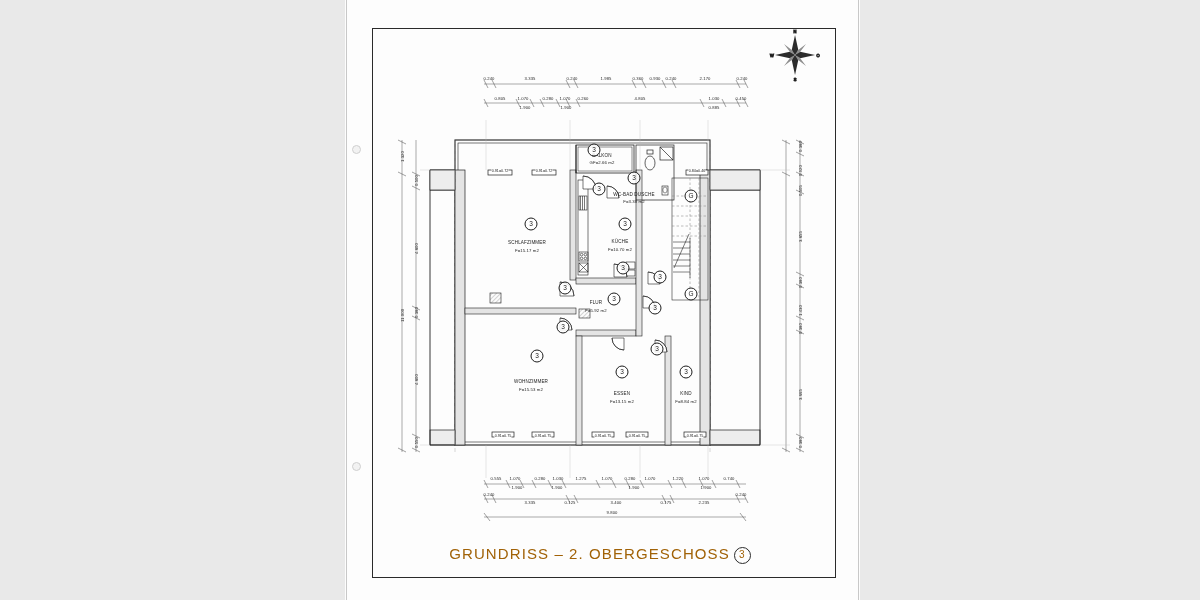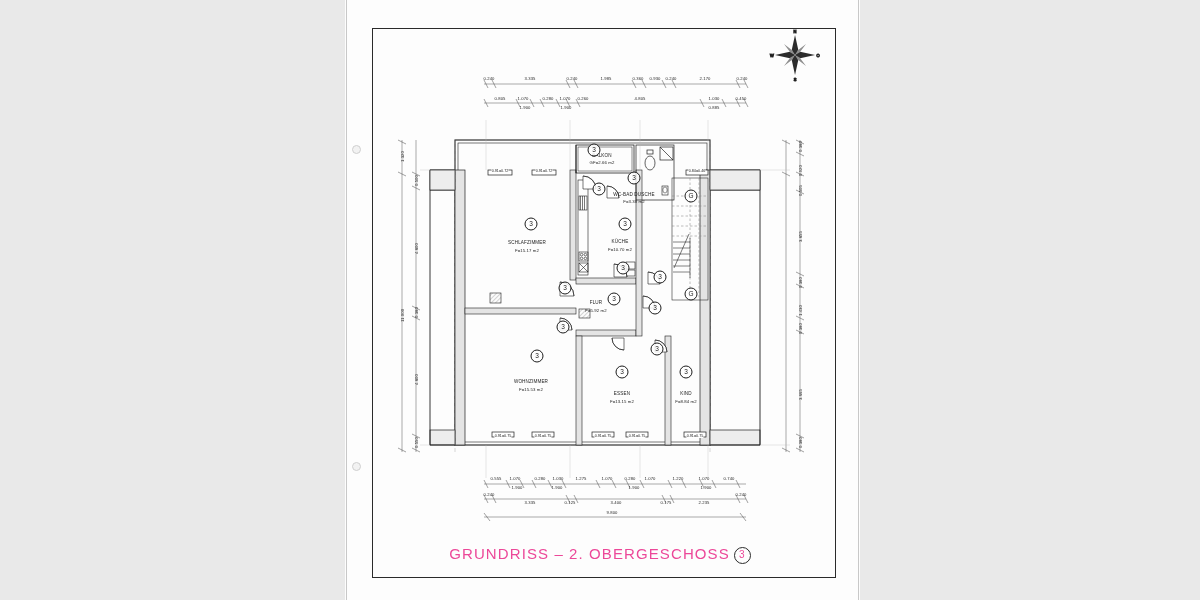--- a/index.html
+++ b/index.html
@@ -23,21 +23,21 @@
          background:#c8c8c8;}
   .sheet-edge.r{left:858px;}
 
   
   .punch{position:absolute;left:352px;width:7px;height:7px;border:1px solid #cfcfcf;
          border-radius:50%;background:#f2f2f2;}
 
   svg{position:absolute;left:0;top:0;width:1200px;height:600px;overflow:visible;}
 
   .ttl{position:absolute;left:0;right:0;top:545px;text-align:center;
-       font-size:15px;letter-spacing:1.1px;color:#ec4899;
+       font-size:15px;letter-spacing:1.1px;color:#a16207;
        font-family:"Liberation Sans",sans-serif;}
   .ttl .circ{display:inline-block;width:15px;height:15px;line-height:14px;
        border:1px solid #2b2b2b;border-radius:50%;font-size:10px;text-align:center;
        vertical-align:1px;margin-left:4px;}
 
   .lbl{position:absolute;font-size:4.4px;color:#1d1d1d;white-space:nowrap;
        line-height:1.25;letter-spacing:.1px;}
   .lbl.c{text-align:center;transform:translateX(-50%);}
   .dim{position:absolute;font-size:4.2px;color:#2a2a2a;white-space:nowrap;
        transform:translateX(-50%);letter-spacing:.1px;}

